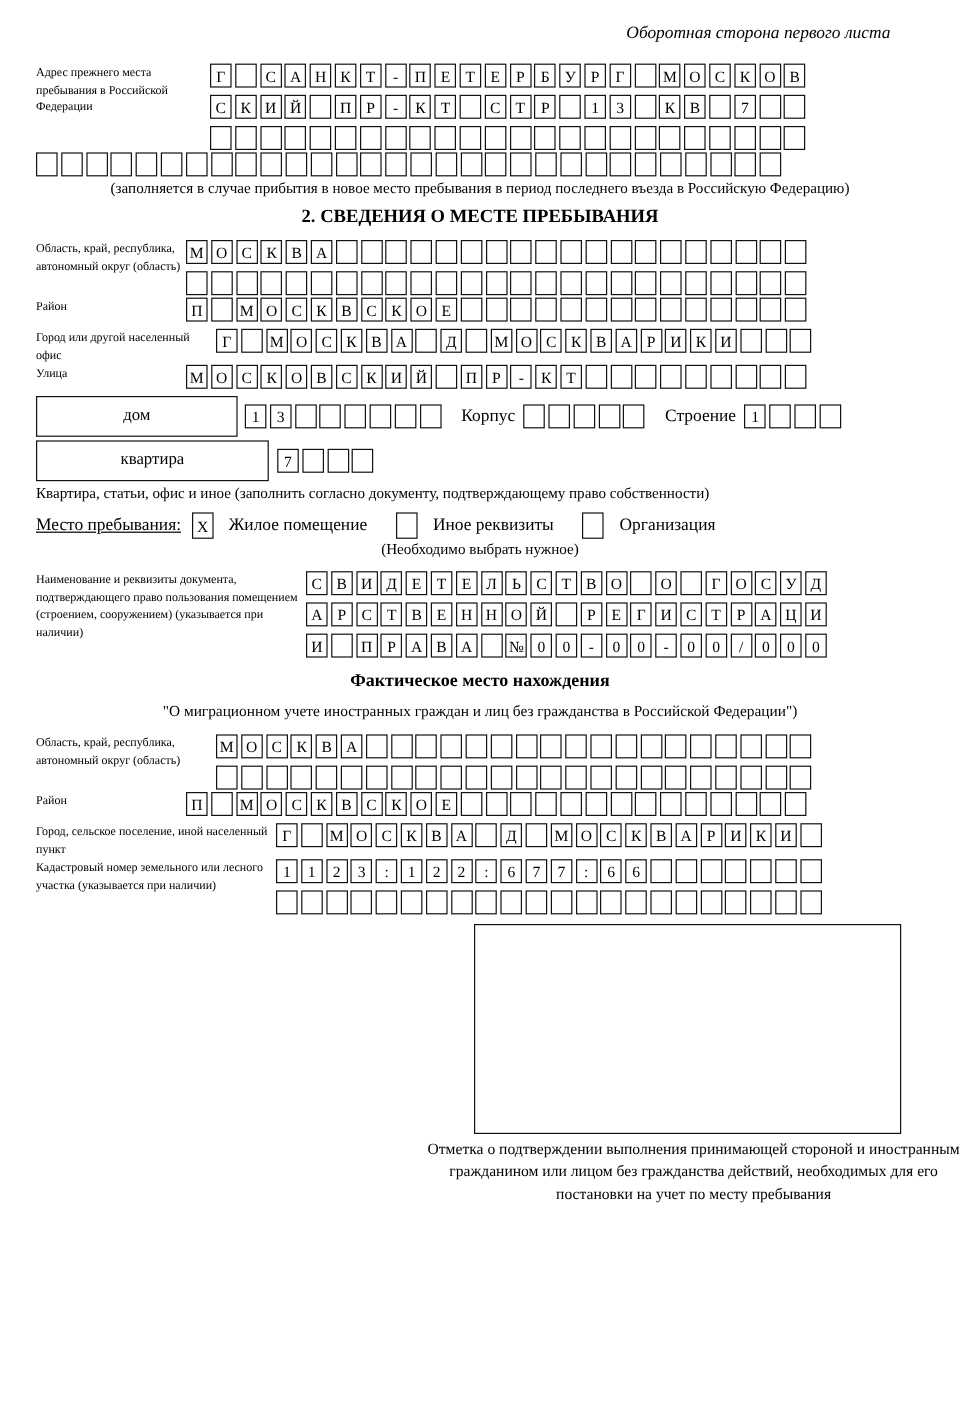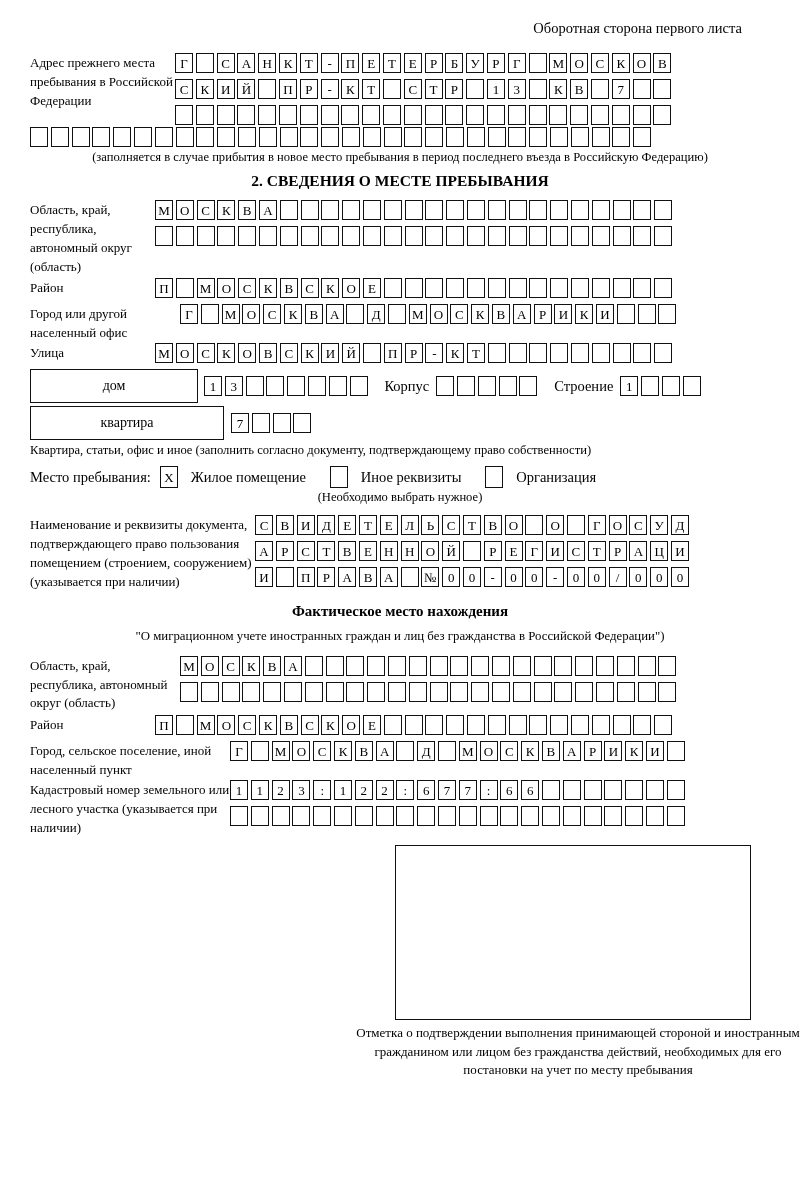--- a/index.html
+++ b/index.html
@@ -3,24 +3,24 @@
 <meta charset="utf-8">
 <style>
   * { margin:0; padding:0; box-sizing:border-box; }
   html,body { background:#fff; }
   .sheet{
     position:relative; width:800px; height:1180px; overflow:hidden;
     background:#fff; color:#000;
     font-family:"Liberation Serif","DejaVu Serif",serif;
     padding:20px 30px 10px 30px;
   }
-  .header-note{ text-align:right; padding-right:28px; font-size:14.5px; margin-bottom:16px; }
+  .header-note{ text-align:right; padding-right:28px; font-size:14.5px; margin-bottom:16px;font-style:italic; }
 
   .frow{ display:flex; align-items:flex-start; }
-  .flabel{ font-size:13px; line-height:1.45; padding-top:1px; }
+  .flabel{ font-size:10px; line-height:1.45; padding-top:1px; }
   .w145{ flex:0 0 145px; }
   .w125{ flex:0 0 125px; }
   .w150{ flex:0 0 150px; }
   .w200{ flex:0 0 200px; }
   .w225{ flex:0 0 225px; }
   .rows{ display:flex; flex-direction:column; gap:6px; }
 
   .boxrow{ display:flex; flex-wrap:nowrap; }
   .cell{
     display:inline-block; width:18px; height:20px; border:1.5px solid #111;
@@ -37,21 +37,21 @@
   .inline-row{ display:flex; align-items:center; margin-bottom:3px; }
   .wide-box{
     height:34px; border:1.5px solid #111; display:flex; align-items:center;
     justify-content:center; font-size:14px; flex:0 0 auto; background:#fff;
   }
   .dom-box{ width:168px; margin-right:6px; }
   .kv-box{ width:194px; margin-right:7px; }
   .inline-label{ font-size:14.5px; margin:0 7px 0 14px; }
   .cb .cell{ height:22px; line-height:21px; }
   .mesto{ font-size:14.5px; margin-top:8px; margin-bottom:2px; }
-  .mesto .lbl{ margin-right:9px; }
+  .mesto .lbl{ margin-right:9px;text-decoration:underline; }
   .mesto .opt{ margin-right:24px; }
   .mesto .boxrow{ margin-right:10px; }
   .small-note{ font-size:12.6px; text-align:center; margin-bottom:10px; }
 
   .fakt-title{ text-align:center; font-weight:bold; font-size:15px; margin:12px 0 8px 0; }
   .fakt-note{ text-align:center; font-size:12.8px; line-height:1.35; }
   .fakt-note.last{ margin-bottom:10px; }
 
   .stamp-box{
     width:356px; height:175px; border:1.6px solid #111; margin-left:365px; margin-top:8px;

